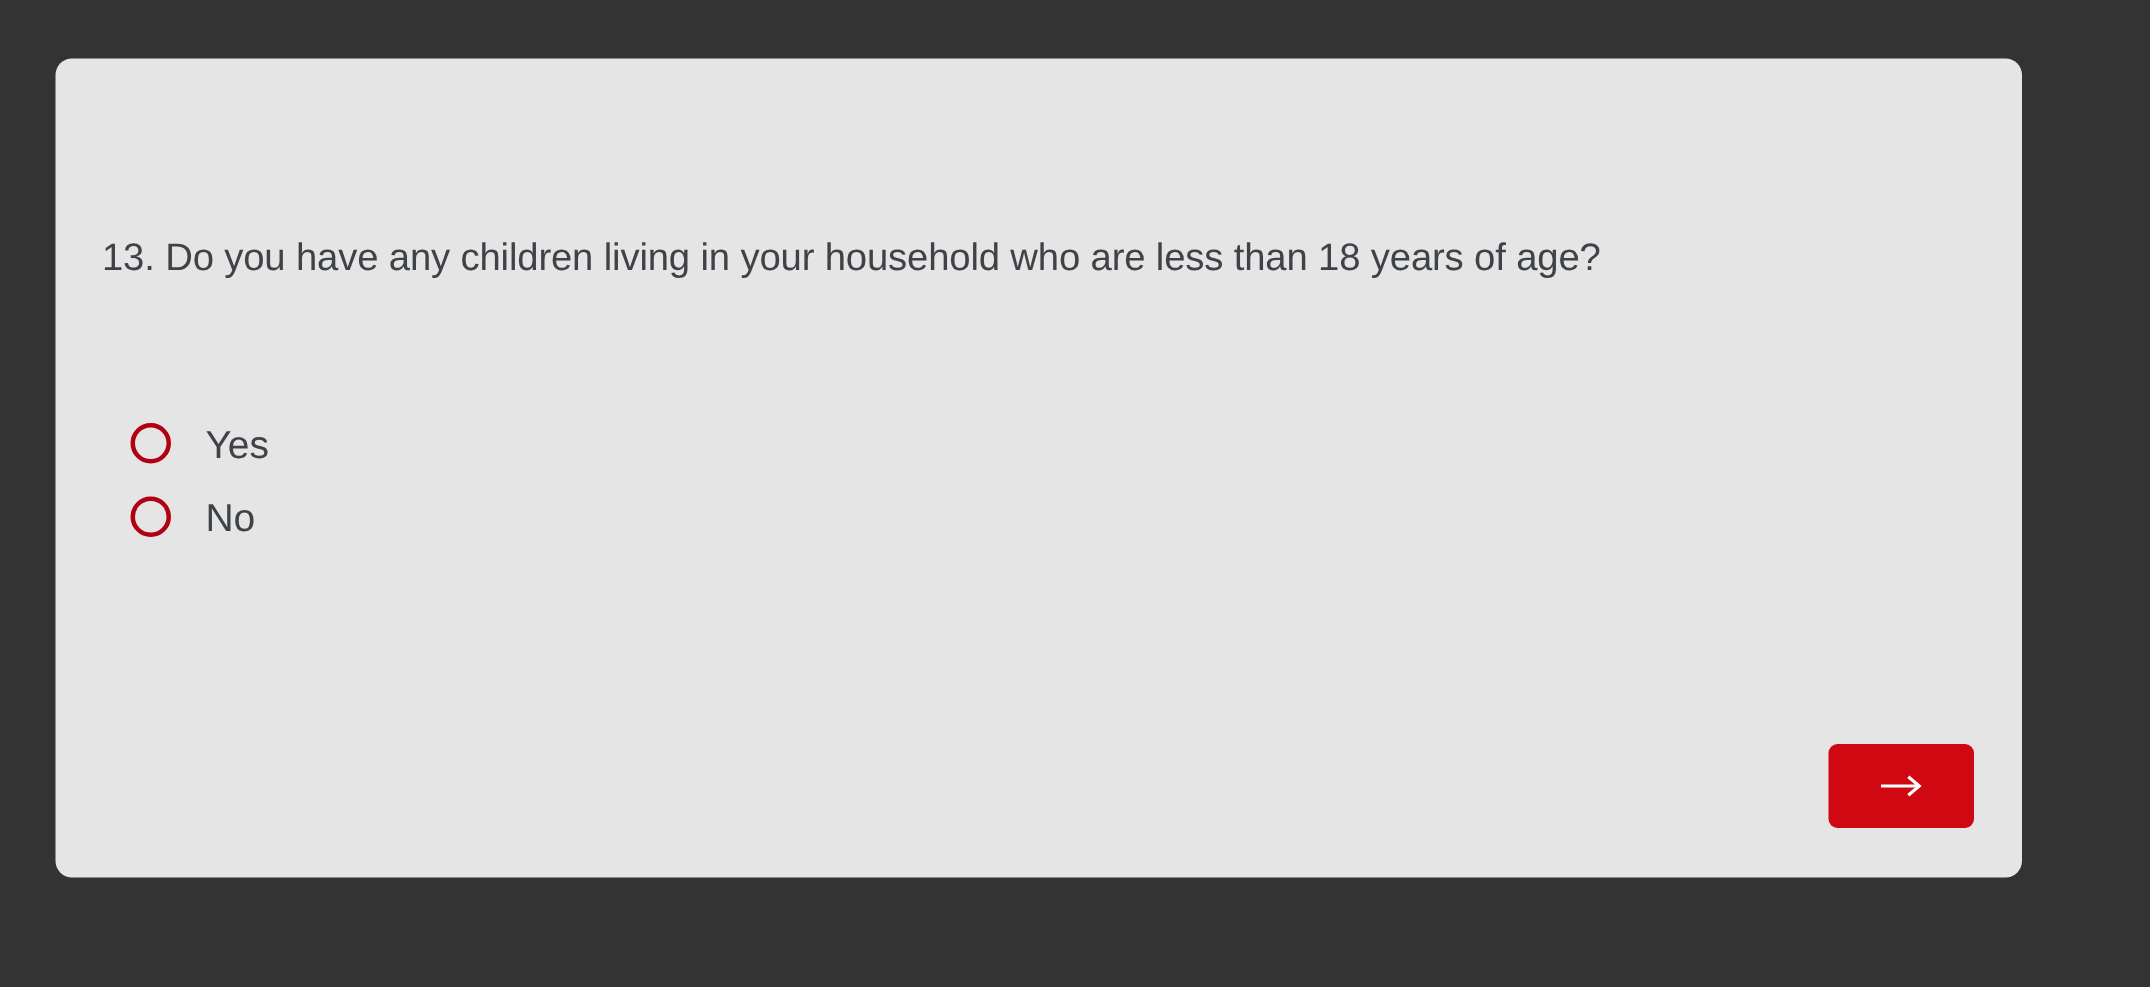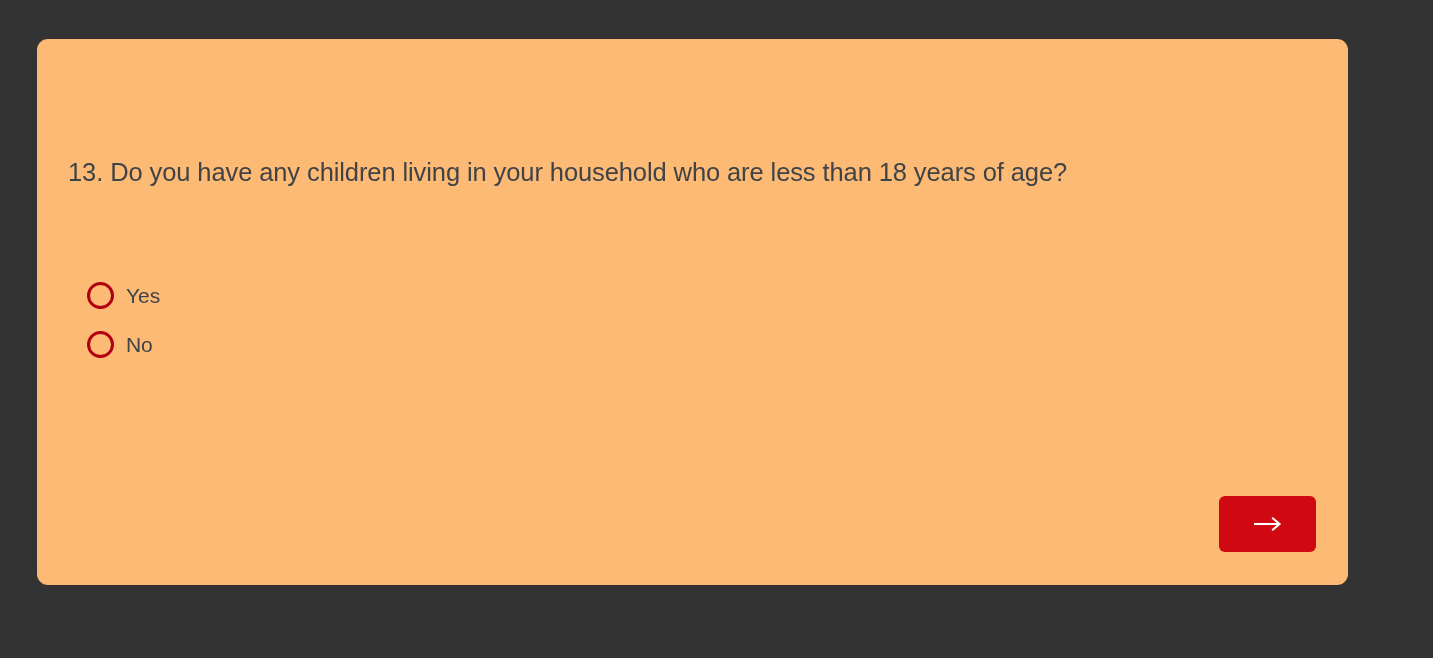--- a/index.html
+++ b/index.html
@@ -23,21 +23,21 @@
     background: #333333;
   }
 
   
   .survey-card {
     position: absolute;
     left: 37px;
     top: 39px;
     width: 1311px;
     height: 546px;
-    background: #fdba74;
+    background: #e5e5e5;
     border-radius: 11px;
     overflow: hidden;
   }
 
   
   .question-block {
     position: absolute;
     left: 31px;
     top: 118px;
     right: 20px;
@@ -71,22 +71,22 @@
     width: 27px;
     height: 27px;
     border-radius: 50%;
     border: 3.6px solid #b10012;
     background: transparent;
     flex: 0 0 auto;
     box-sizing: border-box;
   }
 
   .option-label {
-    margin-left: 12px;
-    font-size: 21px;
+    margin-left: 23px;
+    font-size: 26px;
     color: #3f4347;
     line-height: 1;
     letter-spacing: -0.05px;
   }
 
   
   .next-button {
     position: absolute;
     left: 1182px;
     top: 457px;

